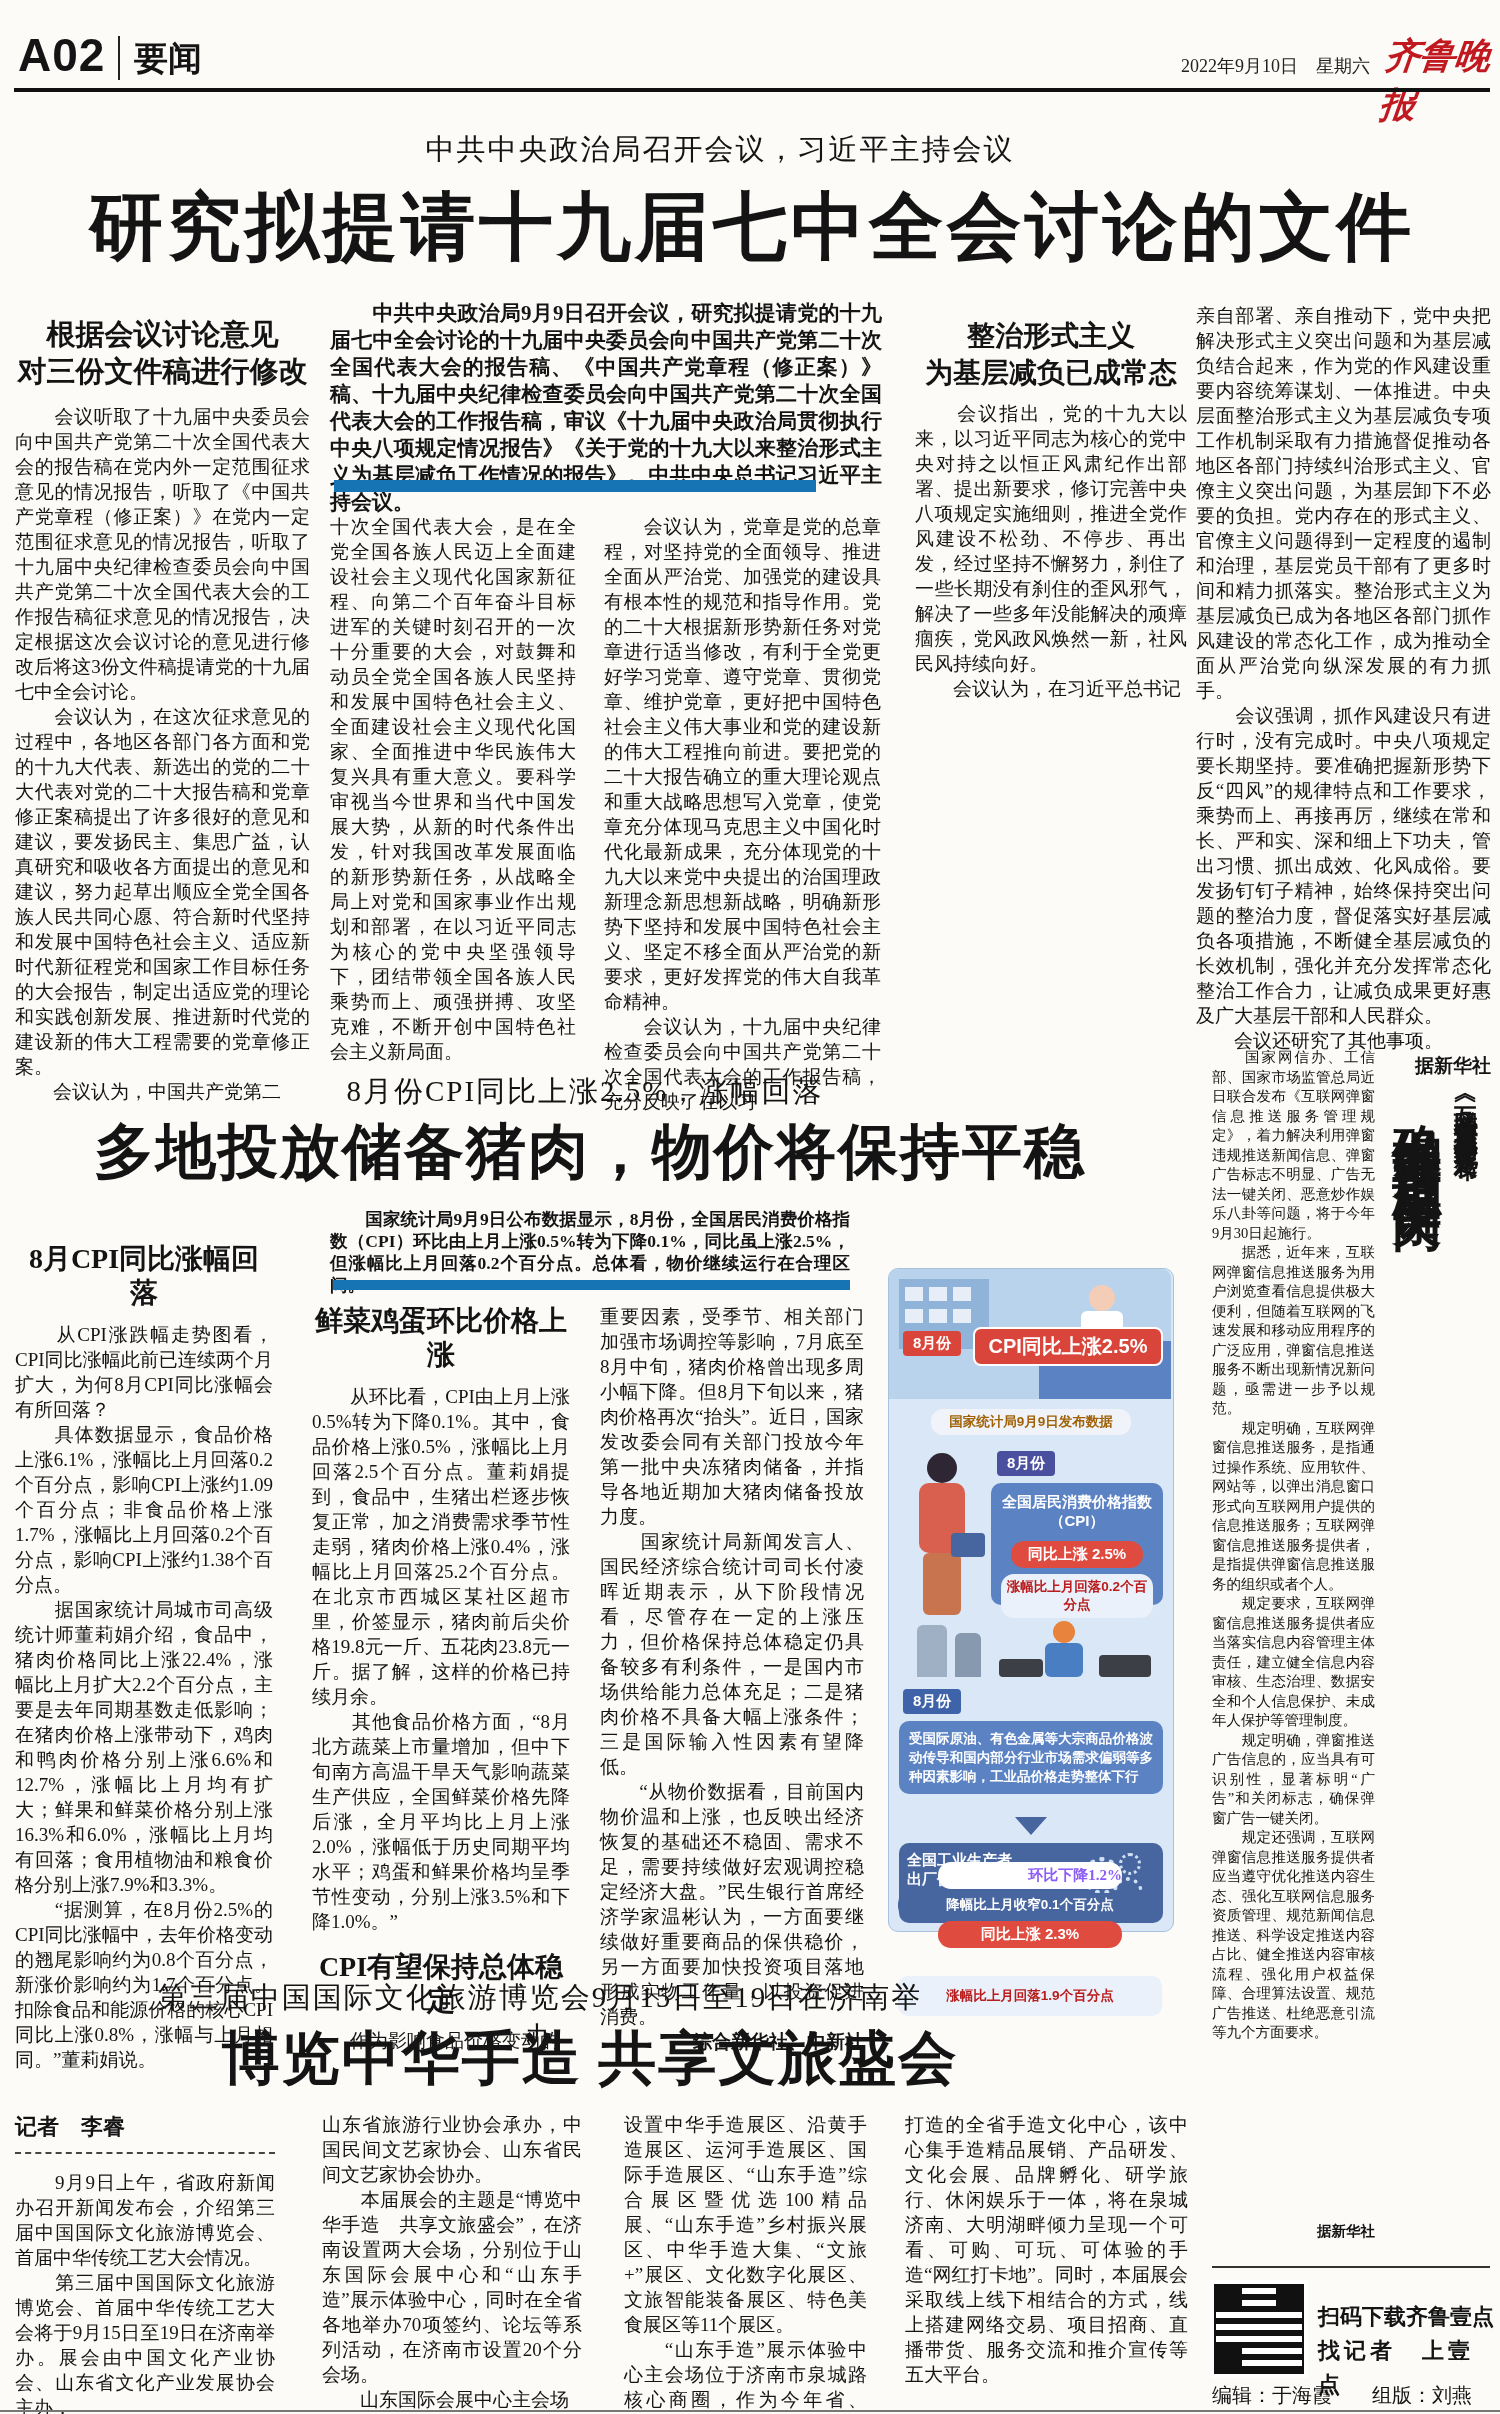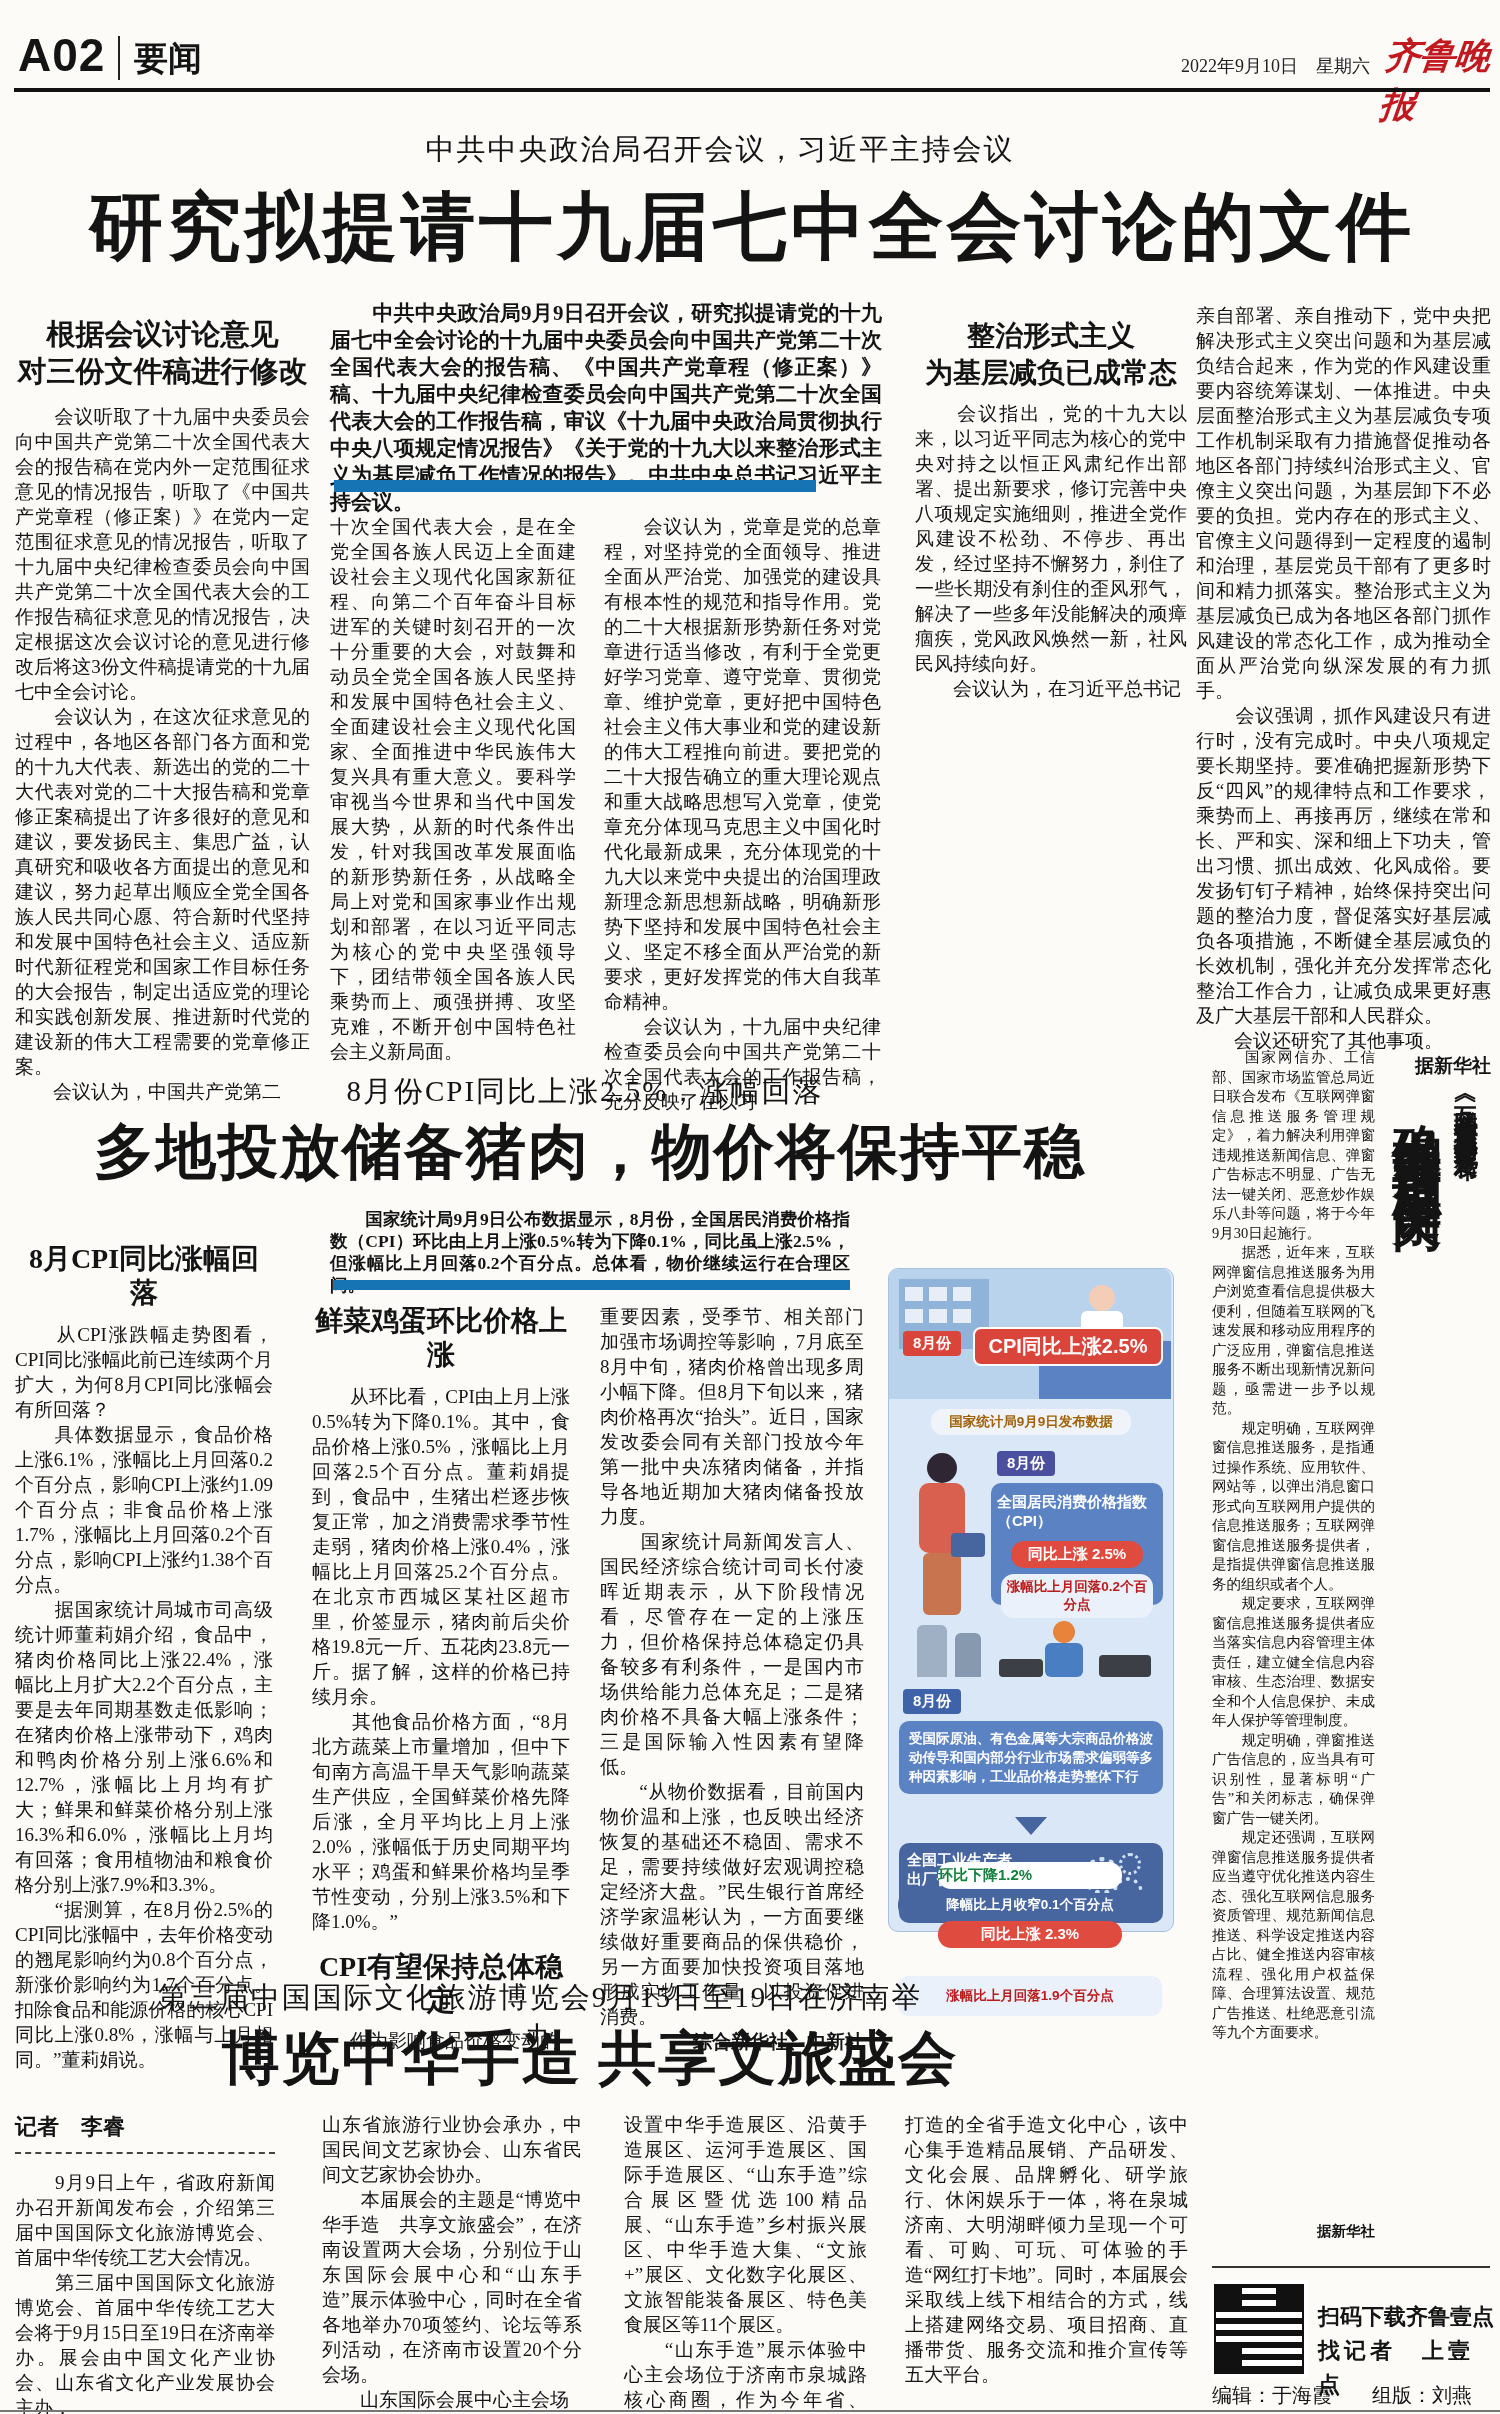--- a/index.html
+++ b/index.html
@@ -42,25 +42,25 @@
        padding:3px 10px;border-radius:4px;}
   .tag-red{background:#d9453a;}
   .tag-purple{background:#4a4f9e;}
   .tag-blue{background:#3f63a8;}
   .banner-red{background:#d9453a;color:#fff;font-family:"Liberation Sans",sans-serif;font-weight:bold;
               font-size:20px;border-radius:8px;text-align:center;border:2px solid #fff;}
   .pill-gray{background:#f0f4fa;color:#a16207;font-family:"Liberation Sans",sans-serif;font-weight:bold;
              font-size:13.5px;border-radius:12px;text-align:center;}
   .panel{background:#5b83c4;border-radius:10px;color:#fff;font-family:"Liberation Sans",sans-serif;}
   .panel-dark{background:#47659f;}
-  .panel-title{font-weight:bold;font-size:15px;text-align:left;}
+  .panel-title{font-weight:bold;font-size:15px;text-align:center;}
   .pill-red{background:#e04b3f;color:#fff;font-weight:bold;font-size:15px;border-radius:13px;text-align:center;
             font-family:"Liberation Sans",sans-serif;}
-  .pill-white{background:#fff;color:#15803d;font-weight:bold;font-size:15px;border-radius:13px;text-align:left;
-              font-family:Liberation Sans, sans-serif;}
+  .pill-white{background:#fff;color:#8b5cf6;font-weight:bold;font-size:15px;border-radius:13px;text-align:right;
+              font-family:Liberation Serif, serif;}
   .note-red{color:#b91c1c;font-weight:bold;font-size:13.5px;text-align:center;font-family:"Liberation Sans",sans-serif;}
   .note-white{color:#fff;font-weight:bold;font-size:13.5px;text-align:center;font-family:"Liberation Sans",sans-serif;}
   .info-body{font-size:13.5px;line-height:19px;font-weight:bold;text-align:justify;padding:8px 10px;}
   .down-arrow{width:0;height:0;border-left:16px solid transparent;border-right:16px solid transparent;
               border-top:18px solid #47659f;}
   
   .byline{font-size:22px;font-weight:bold;border-bottom:2px dashed #444;padding-bottom:10px;}
   
   .footer-rule{height:2px;background:#333;}
   .qr{background:

